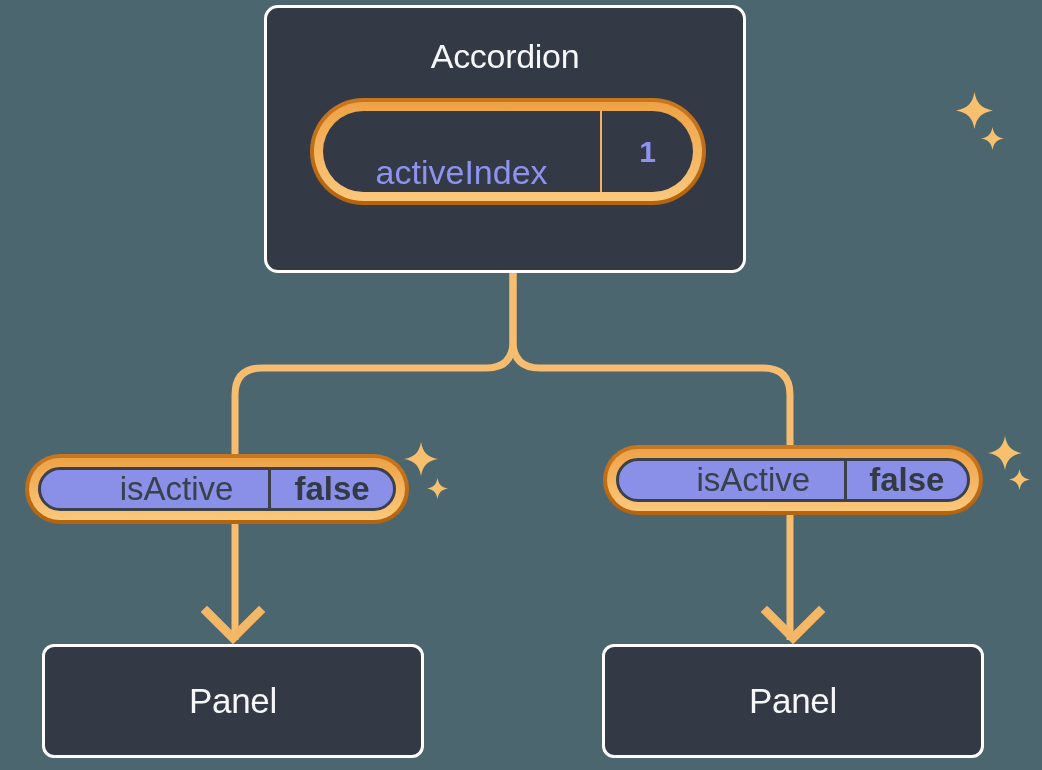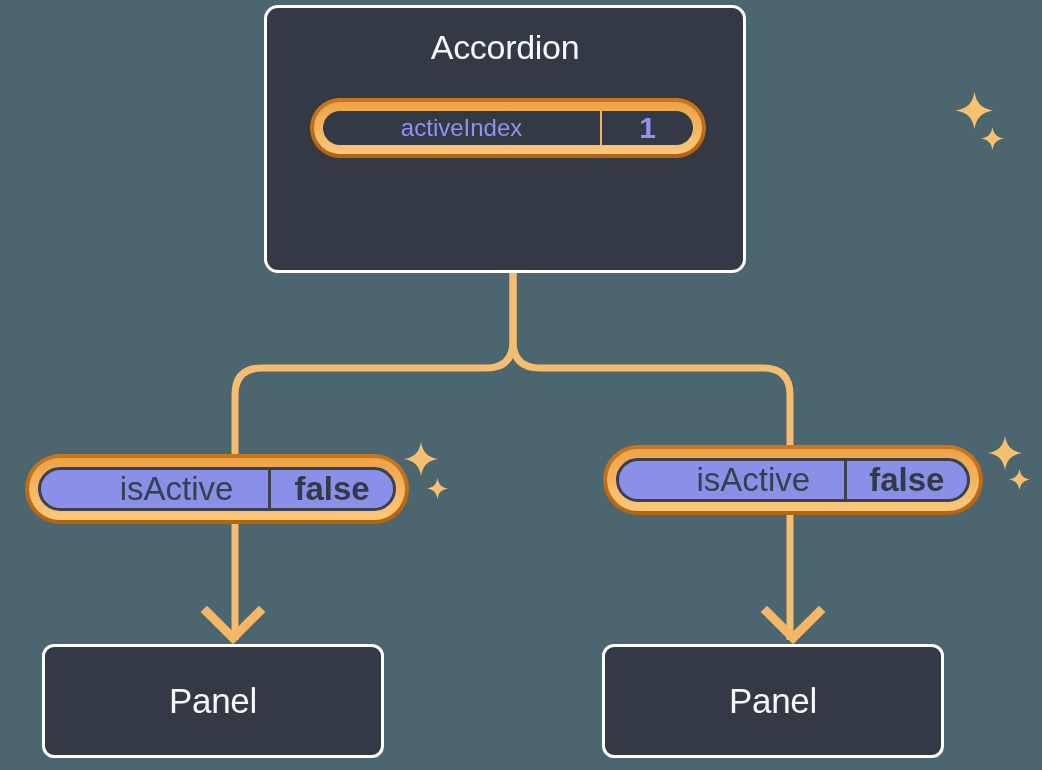--- a/index.html
+++ b/index.html
@@ -27,29 +27,29 @@
     background: #333A45;
     border: 3px solid #FFFFFF;
     z-index: 2;
   }
   .root-box {
     left: 264px; top: 5px;
     width: 482px; height: 268px;
     border-radius: 14px;
   }
   .root-title {
-    margin-top: 20px;
+    margin-top: 29px;
     text-align: center;
     font-size: 34px;
     font-weight: 500;
     letter-spacing: -0.3px;
     color: #F6F7F9;
   }
   .panel-box {
-    width: 342px; height: 114px;
+    width: 382px; height: 114px;
     border-radius: 12px;
     display: flex;
     align-items: center;
     justify-content: center;
   }
   .panel-left  { left: 42px;  top: 644px; }
   .panel-right { left: 602px; top: 644px; }
   .panel-title {
     font-size: 35px;
     font-weight: 500;
@@ -80,22 +80,23 @@
   
   .state-pill {
     position: absolute;
     left: 43px; top: 90px;
     width: 396px; height: 136px;
   }
   .state-pill .pill-core { background: #333A45; }
   .state-pill .pill-label {
     flex: 3.05;
     display: flex; align-items: center; justify-content: center;
-    font-size: 24px;
+    font-size: 34px;
     color: #8E93F0;
+    margin-top: 42px;
   }
   .state-pill .pill-divider { width: 2px; background: #EFB166; }
   .state-pill .pill-value {
     flex: 1;
     display: flex; align-items: center; justify-content: center;
     font-size: 30px;
     font-weight: 700;
     color: #8E93F0;
   }
 

